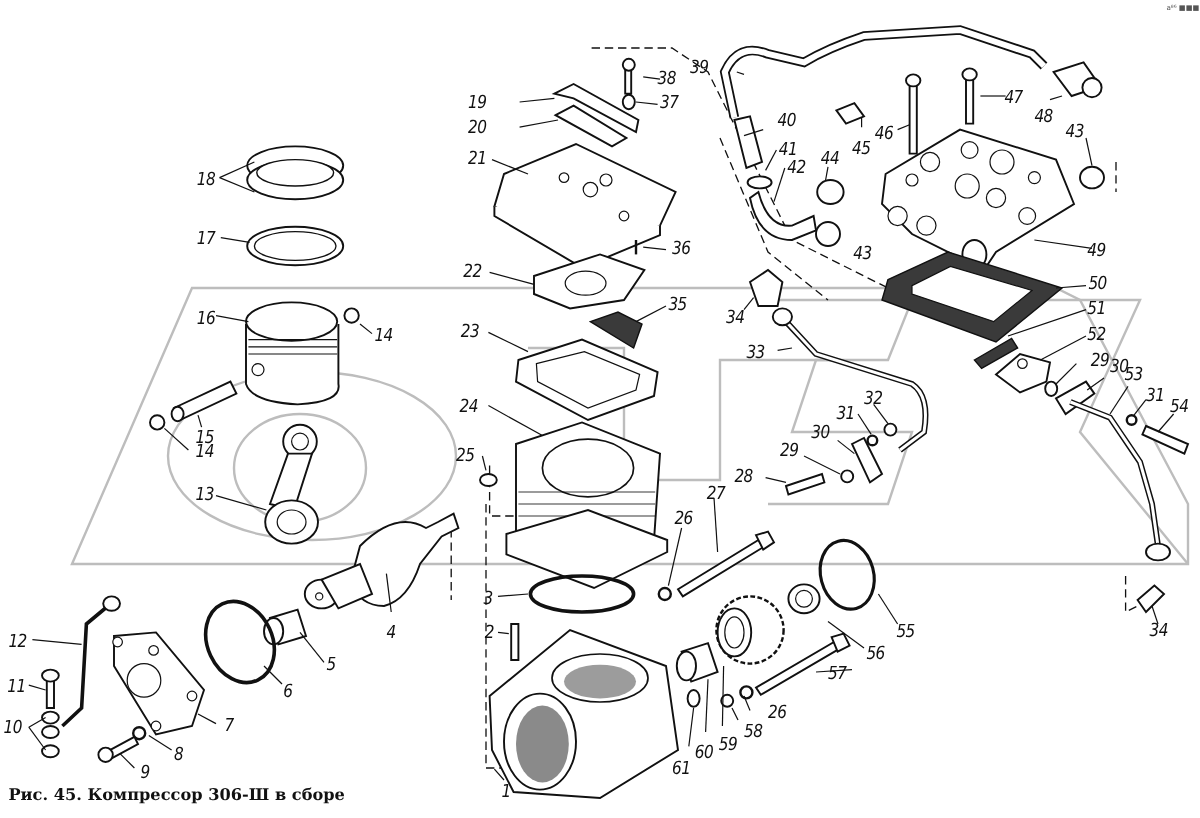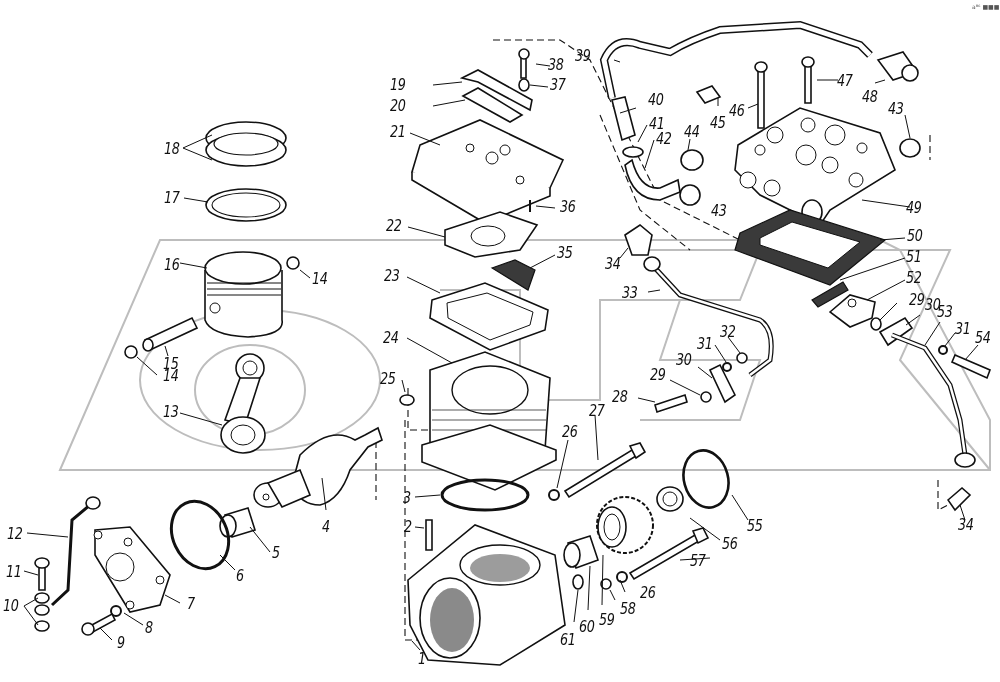--- a/index.html
+++ b/index.html
@@ -453,14 +453,15 @@
 <span class="lbl" style="left:937px;top:305px">53</span>
 <span class="lbl" style="left:975px;top:331px">54</span>
 <span class="lbl" style="left:747px;top:519px">55</span>
 <span class="lbl" style="left:722px;top:537px">56</span>
 <span class="lbl" style="left:690px;top:554px">57</span>
 <span class="lbl" style="left:620px;top:602px">58</span>
 <span class="lbl" style="left:599px;top:613px">59</span>
 <span class="lbl" style="left:579px;top:620px">60</span>
 <span class="lbl" style="left:560px;top:633px">61</span>
 
+<div id="caption">Рис. 45. Компрессор 306-Ш в сборе</div>
 <div id="corner-mark">a⁸⁶ ■■■</div>
 </div>
 
 </body></html>

